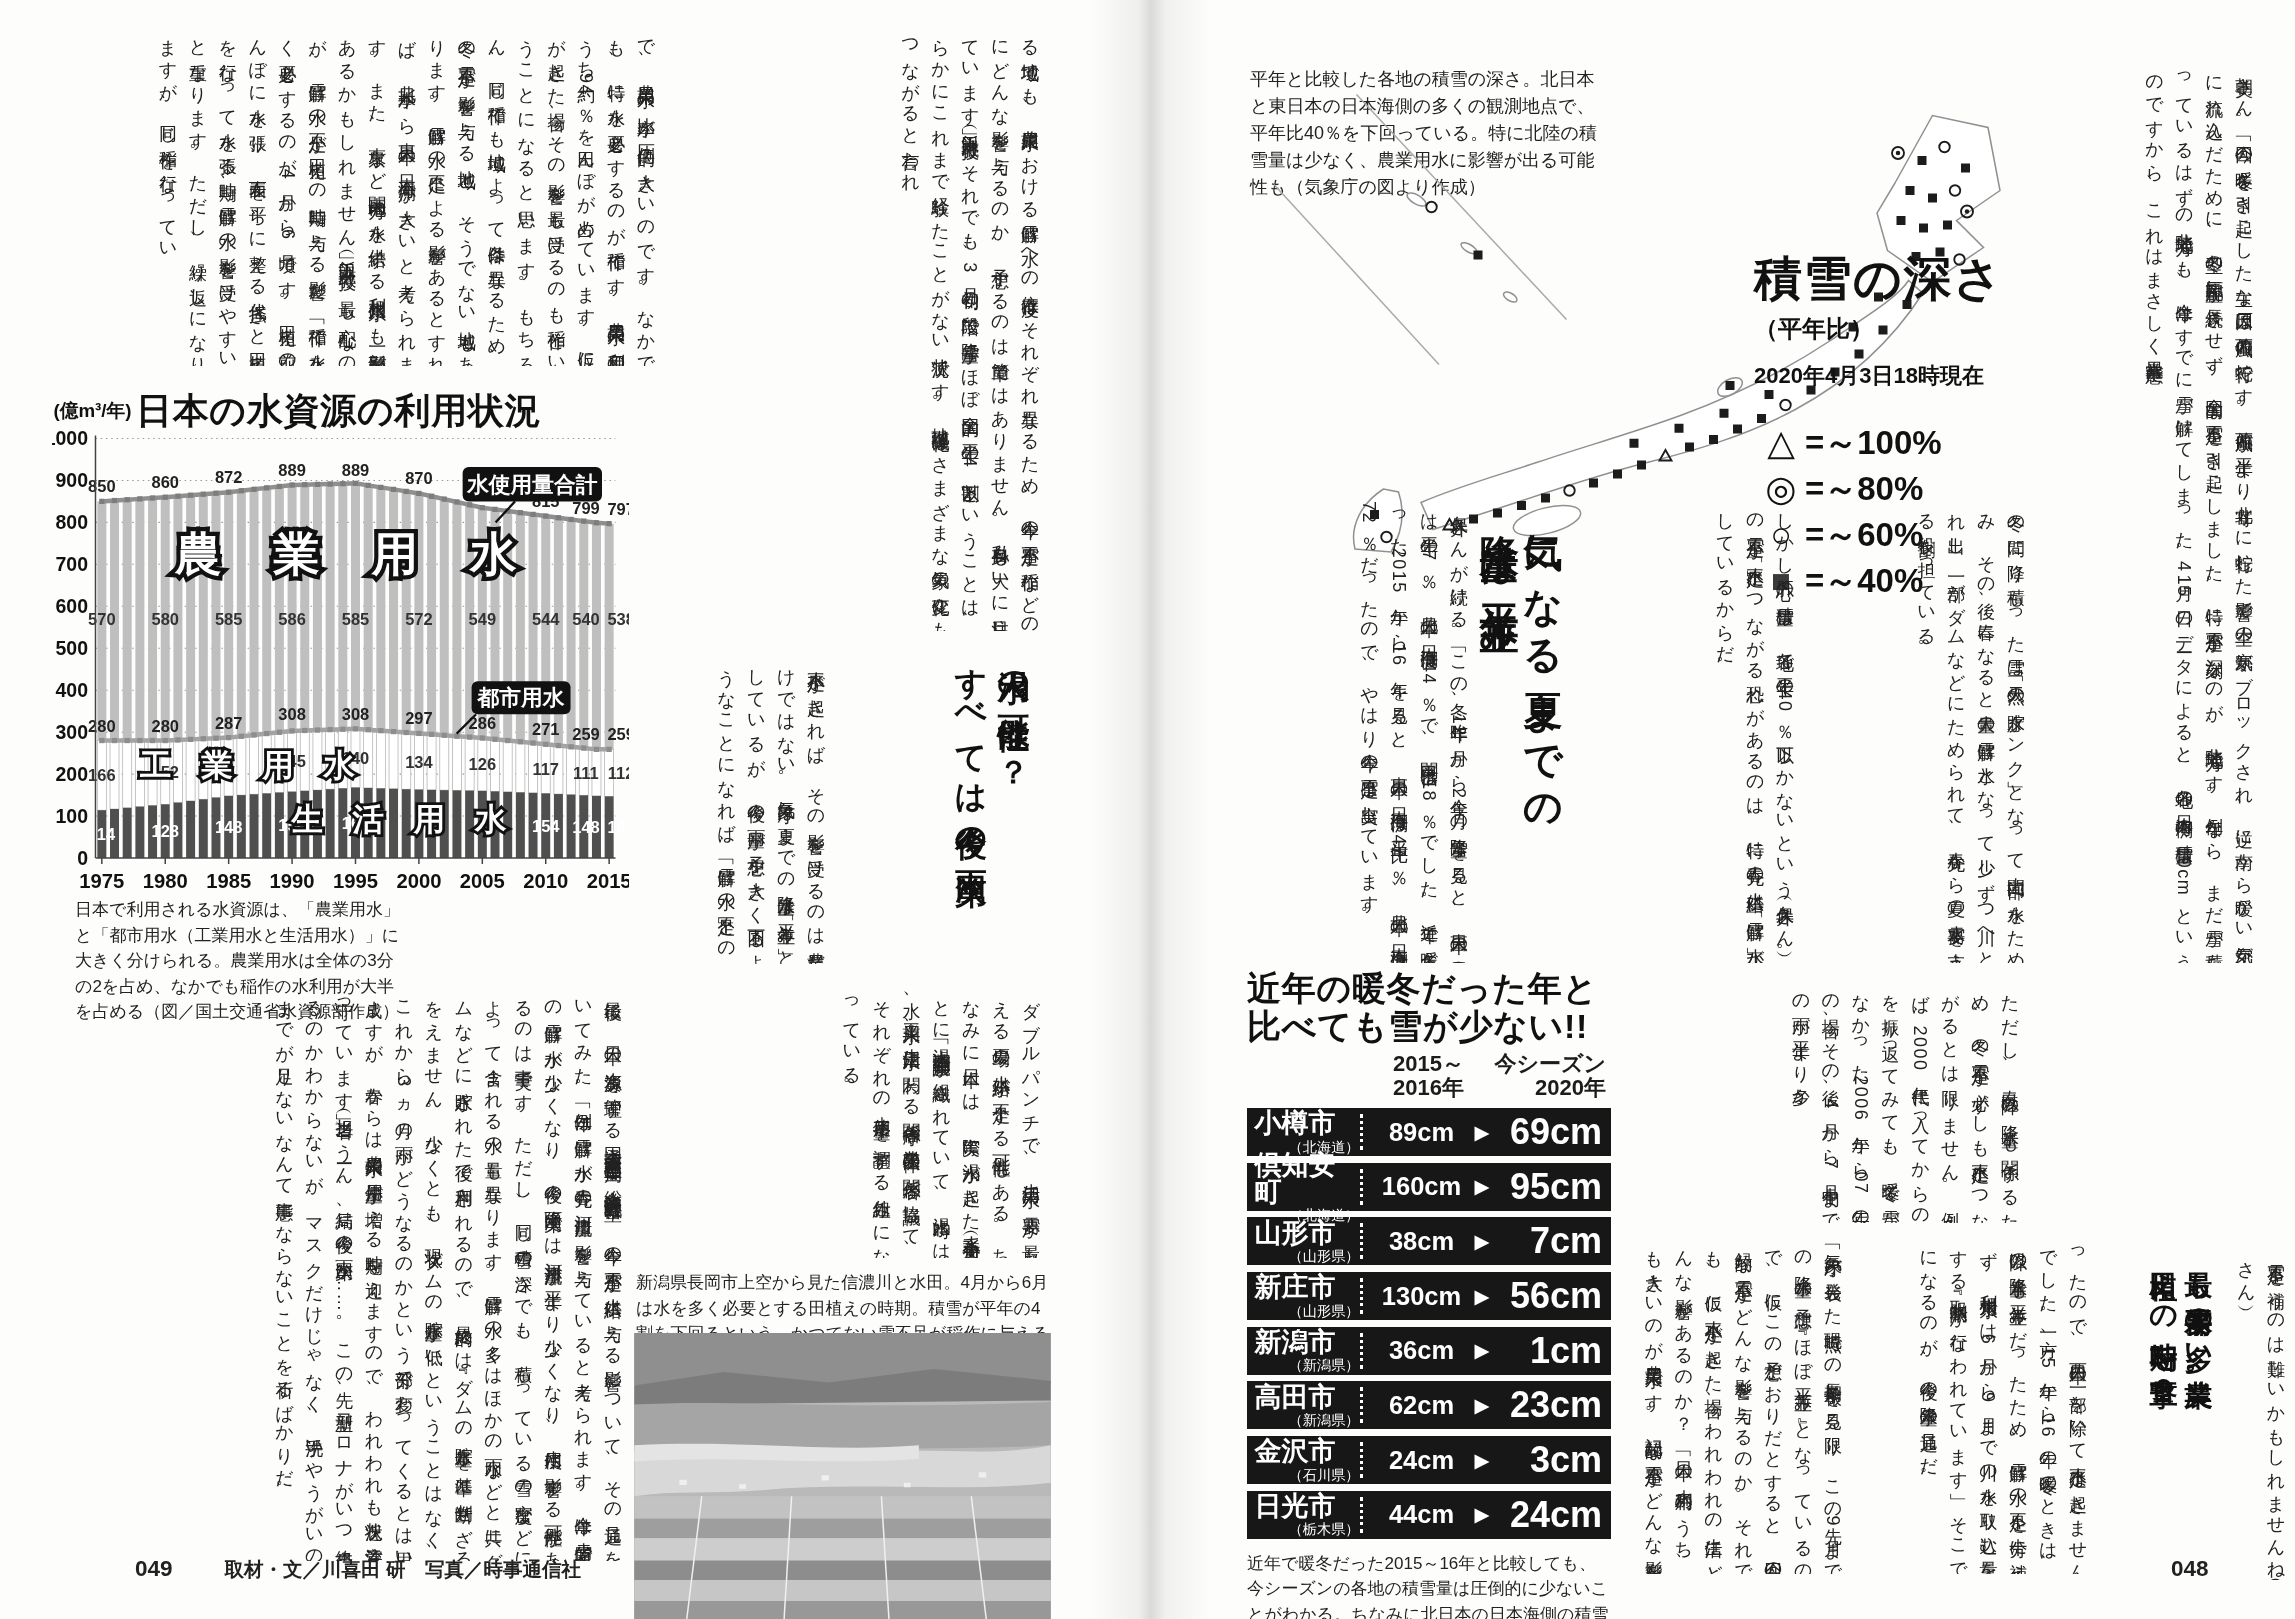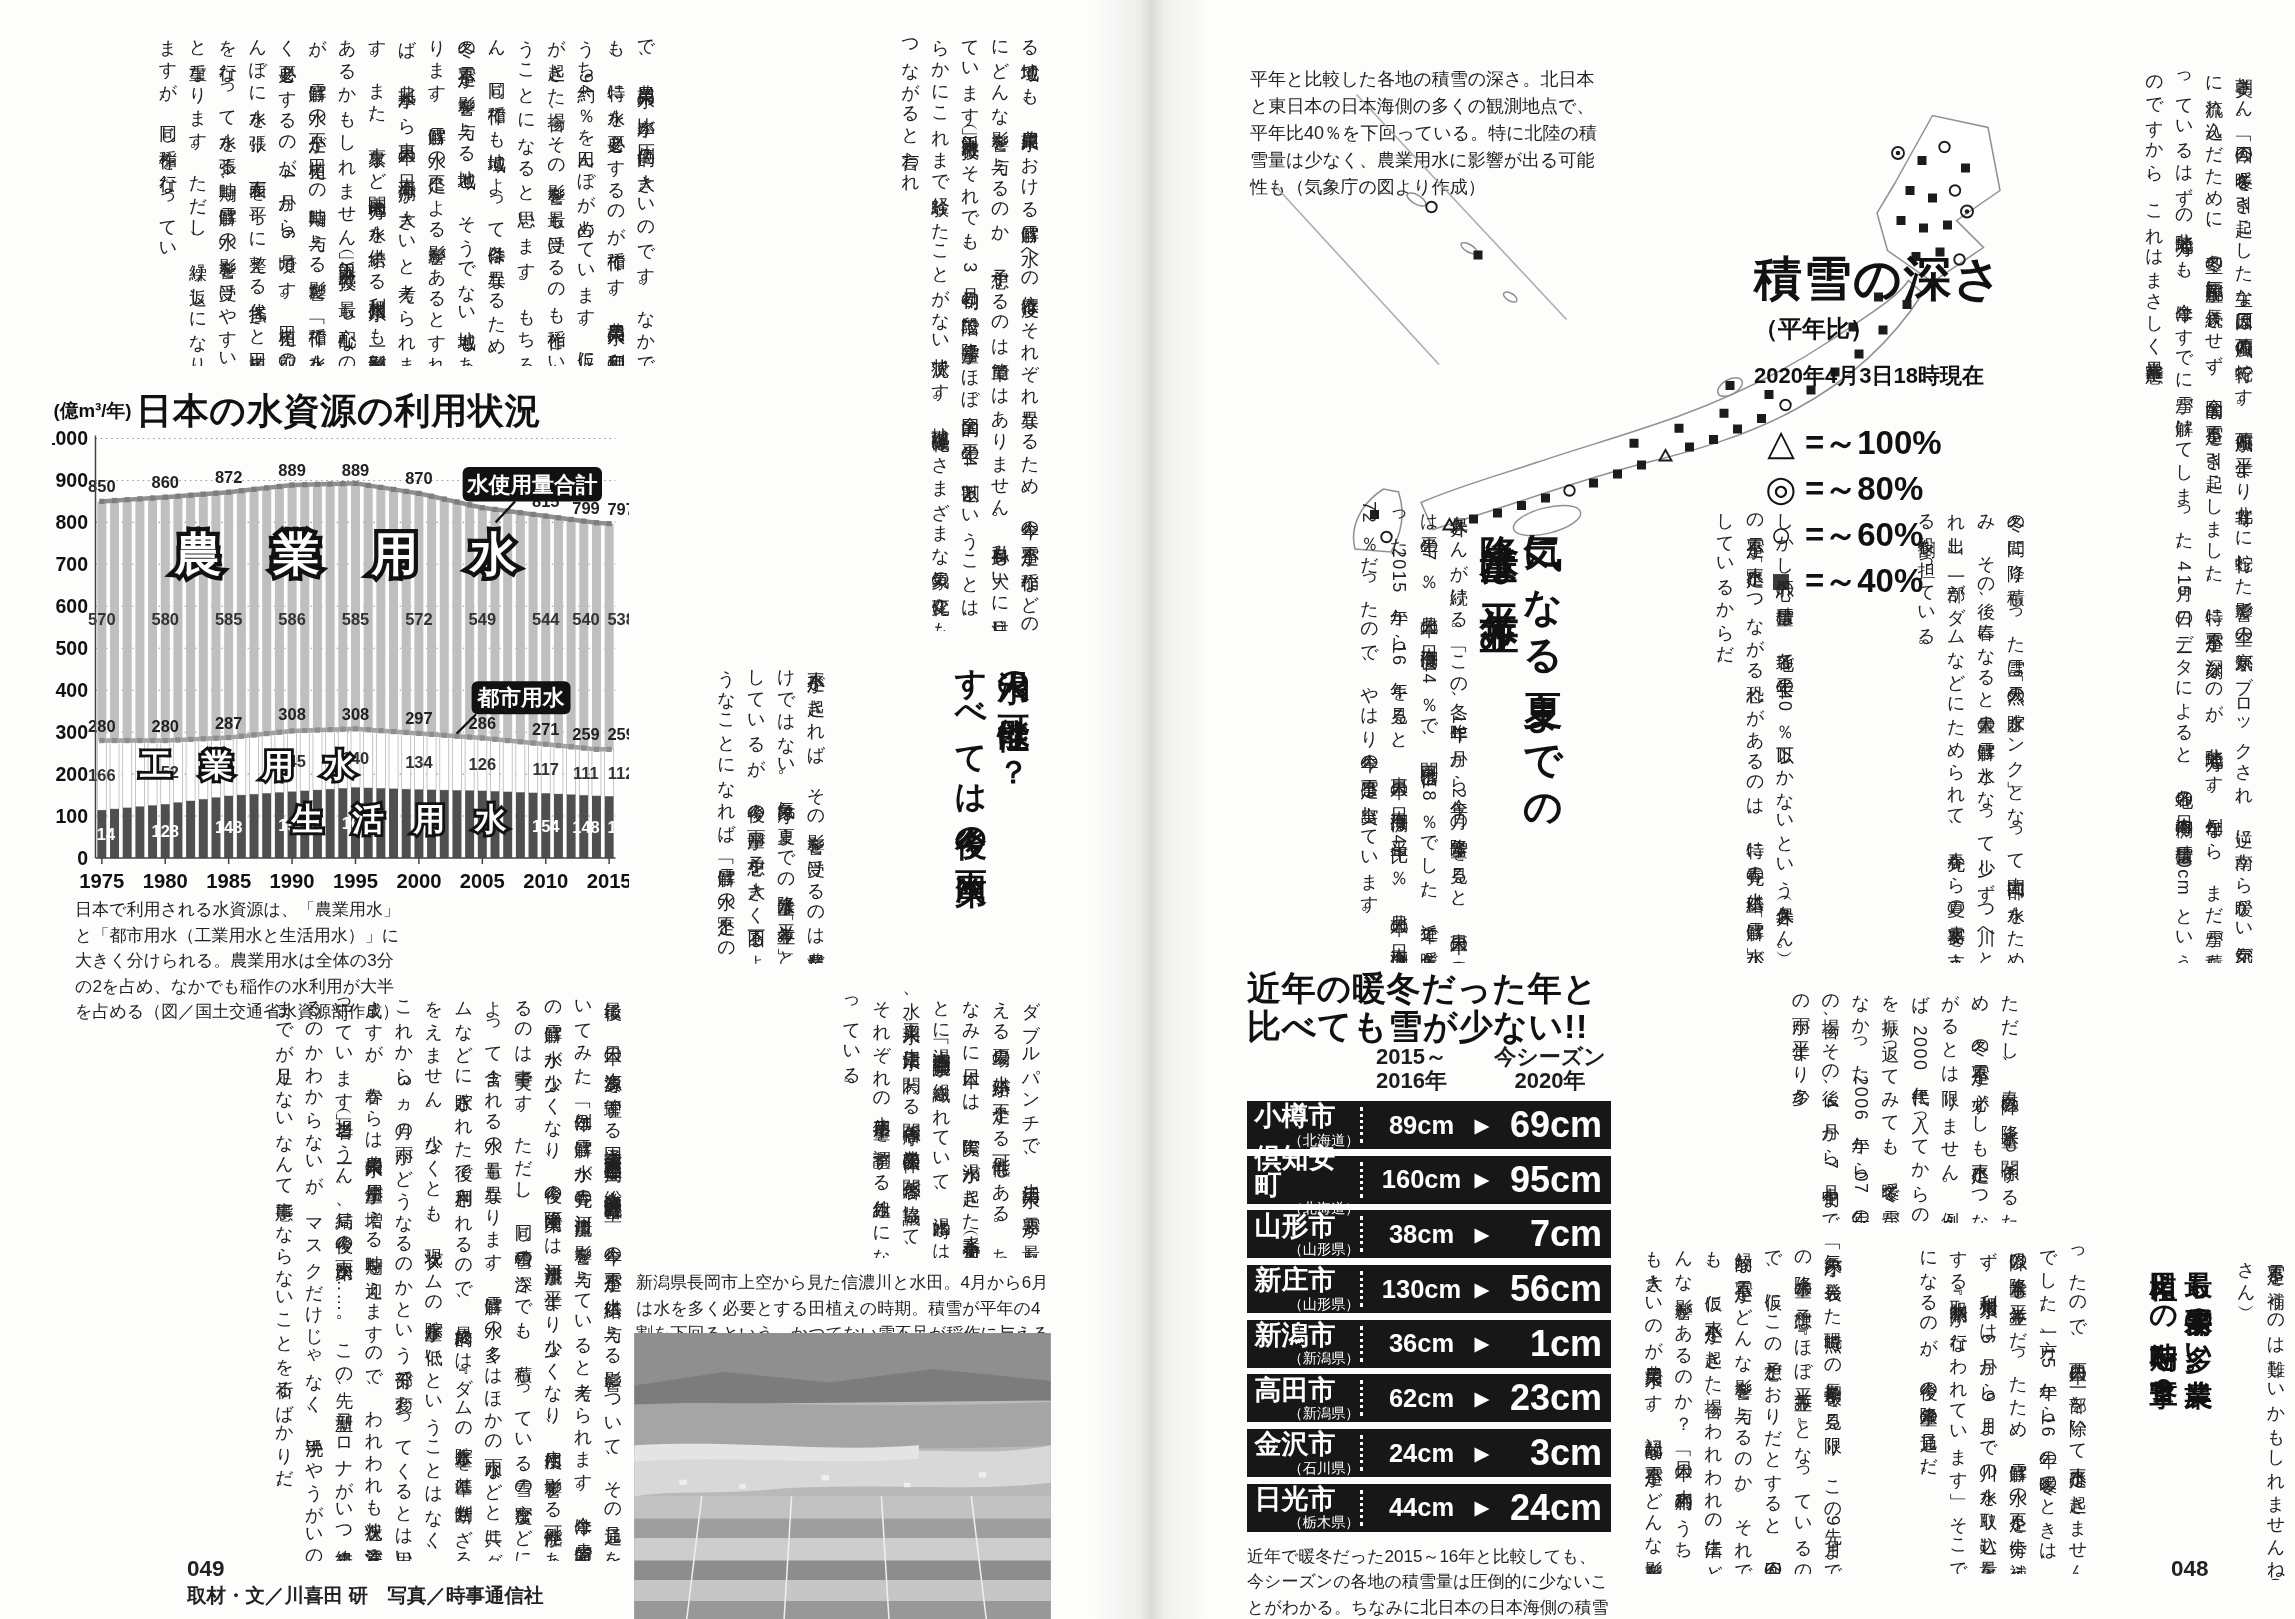--- a/index.html
+++ b/index.html
@@ -19,21 +19,21 @@
   .map-title .t1{font-weight:900;font-size:48px;letter-spacing:1.5px;color:#111;}
   .map-title .t2{font-weight:900;font-size:24px;color:#111;margin-top:1.5px;}
   .map-title .t3{font-weight:bold;font-size:22px;color:#111;margin-top:16px;}
   .legend{position:absolute;left:1757px;top:420px;width:315px;}
   .legend .item{display:flex;align-items:center;height:46px;font-weight:900;font-size:33px;color:#111;}
   .legend .sym{width:48px;font-size:36px;text-align:center;}
   .legend .sym.square{font-size:33px;color:#3a3a3a;}
   
   .snowtable{position:absolute;left:1247px;top:969px;width:364px;}
   .snowtable .title{font-weight:900;font-size:34px;line-height:1.12;color:#111;letter-spacing:0.7px;}
-  .snowtable .heads{display:flex;margin-top:0;margin-bottom:7.5px;font-weight:900;font-size:22px;line-height:1.1;text-align:center;}
+  .snowtable .heads{display:flex;margin-top:7px;margin-bottom:7.5px;font-weight:900;font-size:22px;line-height:1.1;text-align:right;}
   .snowtable .h1{margin-left:112px;width:105px;}
   .snowtable .h2{margin-left:30px;width:112px;}
   .row{display:flex;align-items:center;background:#171717;color:#fff;height:48px;margin-bottom:6.7px;padding:0 9px 0 7.5px;}
   .row .city{width:105px;line-height:1;}
   .row .cname{font-weight:900;font-size:27px;}
   .row .pref{font-size:14.2px;margin-top:2.2px;text-align:right;}
   .row .dots{height:36px;border-left:3.7px dotted #fff;margin-right:10.5px;}
   .row .v16{width:97px;text-align:center;font-weight:bold;font-size:25.5px;}
   .row .arr{font-size:19.5px;margin:0 4.5px;}
   .row .v20{flex:1;text-align:right;font-weight:900;font-size:36px;}
@@ -409,21 +409,21 @@
       <g fill="#efefef">
         <rect x="60" y="196" width="10" height="7"></rect>
           <rect x="140" y="202" width="9" height="6"></rect>
         <rect x="250" y="190" width="10" height="7"></rect>
           <rect x="360" y="200" width="9" height="6"></rect>
         <rect x="460" y="186" width="10" height="7"></rect>
       </g>
     </svg>
   </div>
 
-  <div class="footer" style="left:135px;top:1556px;display:flex;align-items:baseline;flex-direction:column;">
+  <div class="footer" style="left:135px;top:1556px;display:flex;align-items:baseline;">
     <span>049</span>
     <span class="credits">取材・文／川喜田 研　写真／時事通信社</span>
   </div>
 
   <div class="hcap" style="left:1250px;top:66px;width:352px;font-size:18px;">平年と比較した各地の積雪の深さ。北日本と東日本の日本海側の多くの観測地点で、平年比40％を下回っている。特に北陸の積雪量は少なく、農業用水に影響が出る可能性も（気象庁の図より作成）</div>
 
   <div style="position:absolute;left:1244px;top:72px;width:780px;height:486px;">
     <div style="width:780px;height:486px;"><svg width="780" height="486" viewBox="0 0 1040 648">
           <line x1="150" y1="30" x2="430" y2="330" stroke="#aaa" stroke-width="2"></line>
         <line x1="40" y1="150" x2="260" y2="390" stroke="#aaa" stroke-width="2"></line>

